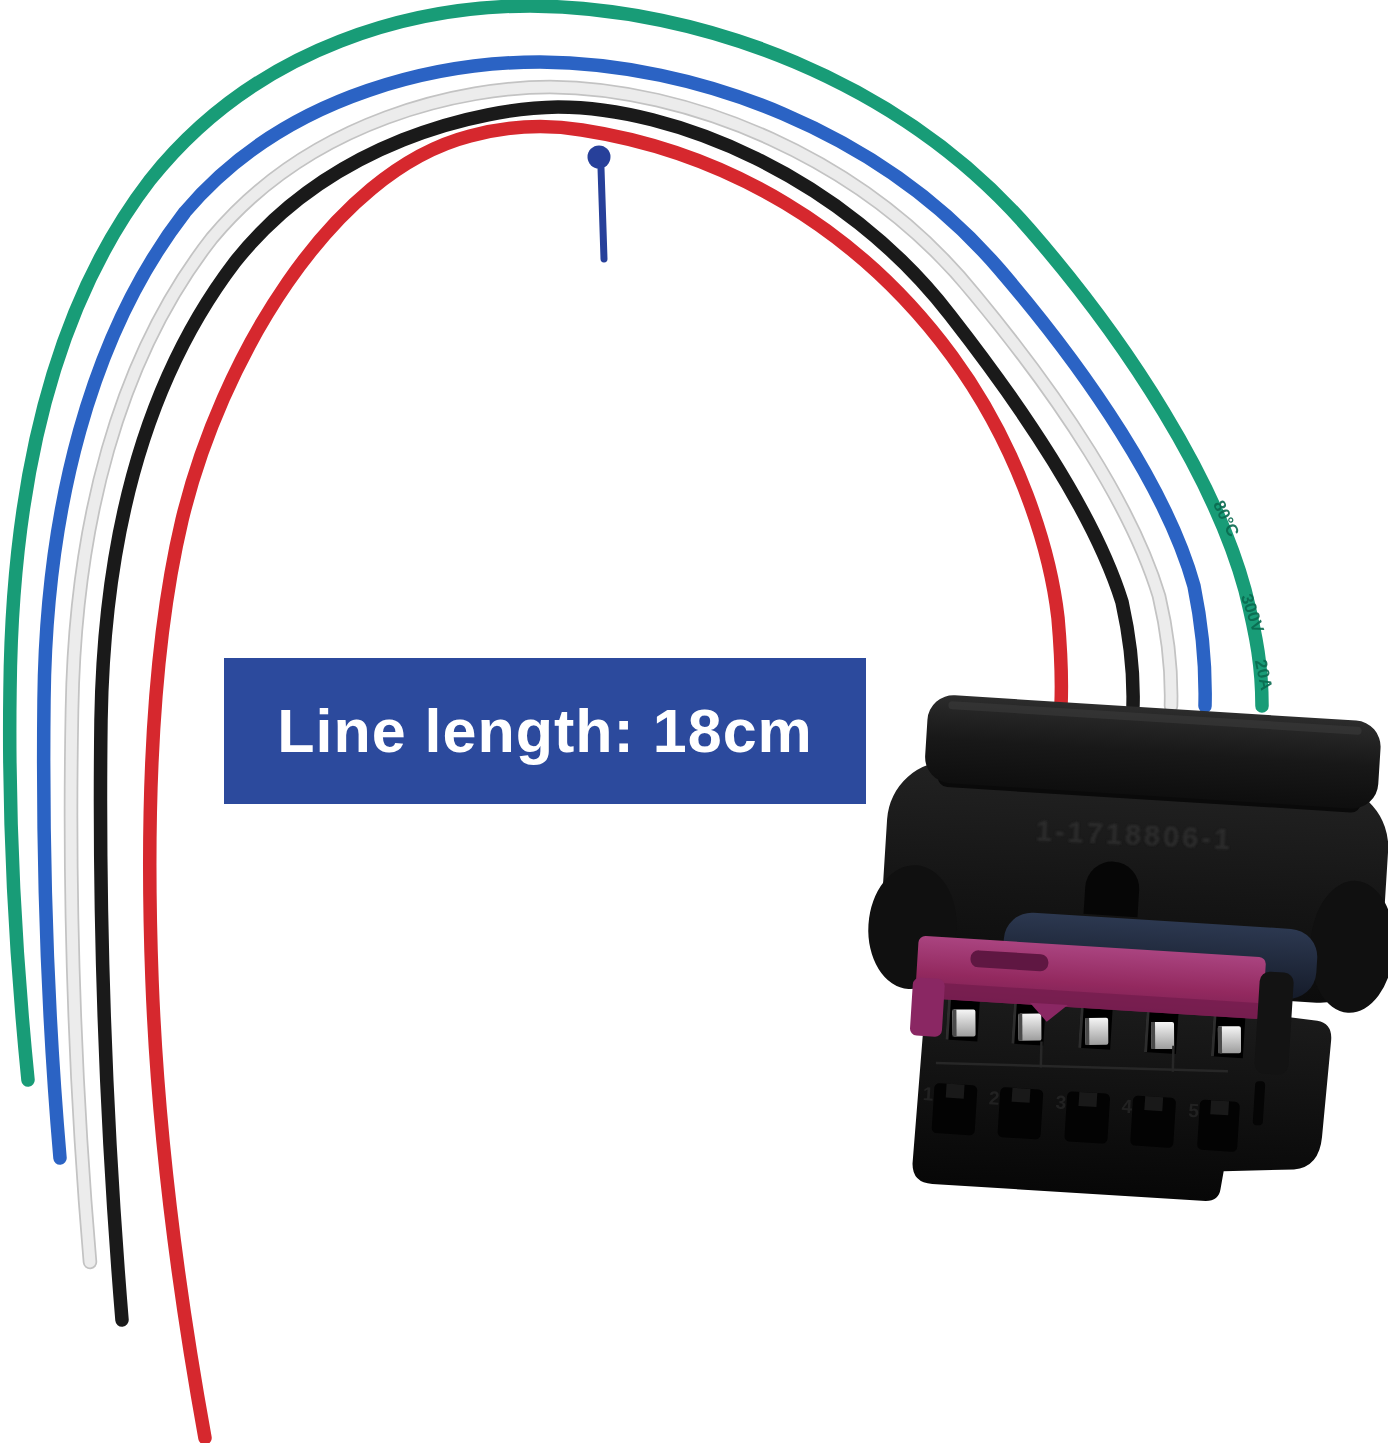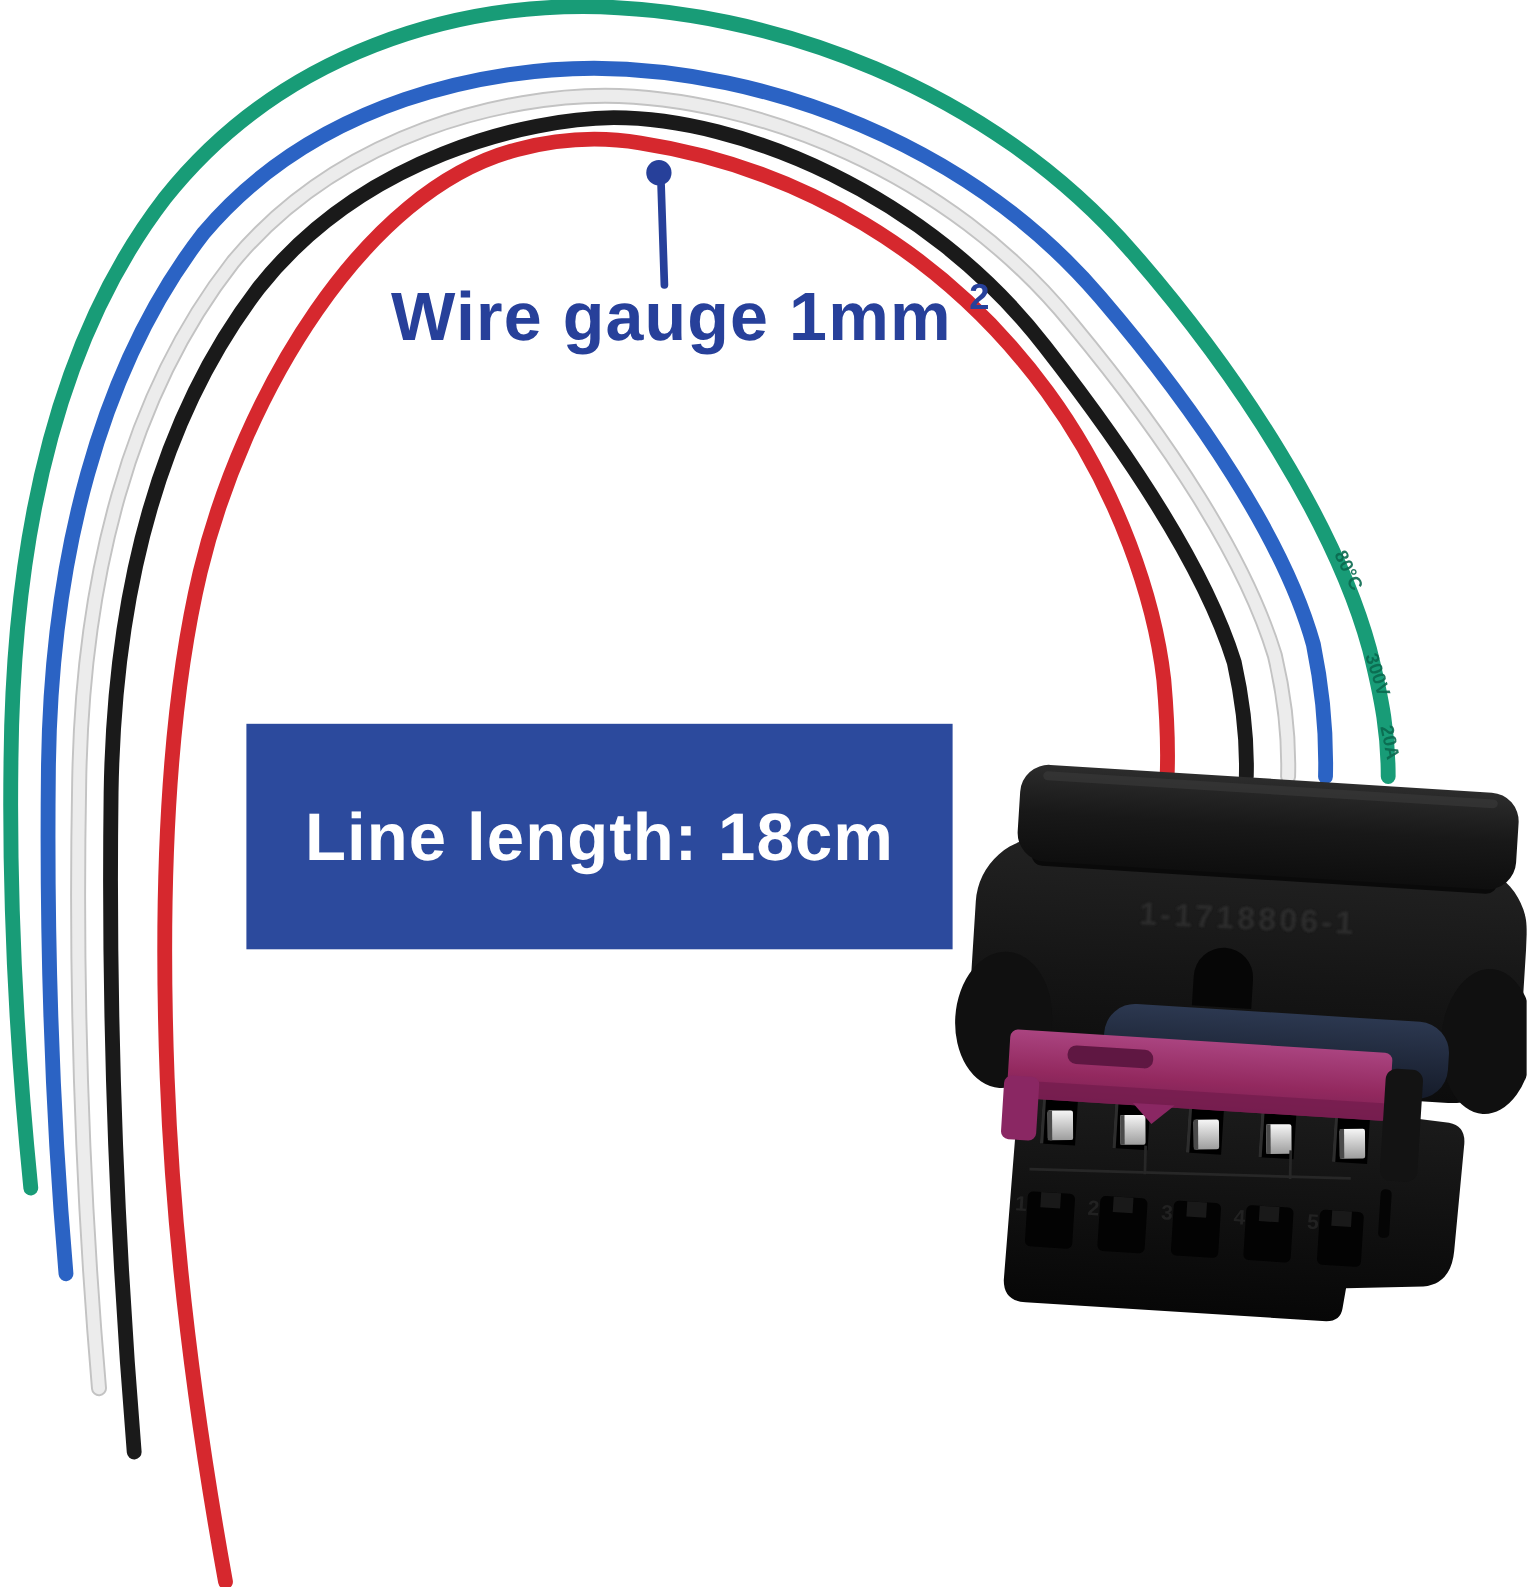--- a/index.html
+++ b/index.html
@@ -29,21 +29,21 @@
     font-weight: bold;
     margin-left: 16px;
     position: relative;
     top: -6px;
   }
   .length-box {
     position: absolute;
     left: 224px;
     top: 658px;
     width: 642px;
-    height: 205px;
+    height: 146px;
     background: #2c4a9d;
     display: flex;
     align-items: center;
     justify-content: center;
   }
   .length-box span {
     color: #ffffff;
     font-size: 61px;
     font-weight: bold;
     letter-spacing: 1px;
@@ -217,21 +217,18 @@
       </g>
 
       <g>
         <rect x="42" y="78" width="424" height="28" rx="10" fill="#0a0a0a"></rect>
         <rect x="28" y="14" width="454" height="88" rx="26" fill="url(#gFlange)"></rect>
         <rect x="48" y="20" width="414" height="8" rx="4" fill="#383838" opacity="0.7"></rect>
       </g>
     </g>
   </svg>
 
-  <div class="wire-gauge-label">
-    <span>Wire gauge 1mm</span><sup>2</sup>
-  </div>
 
   <div class="length-box">
     <span>Line length: 18cm</span>
   </div>
 
 </div>
 
 </body></html>

